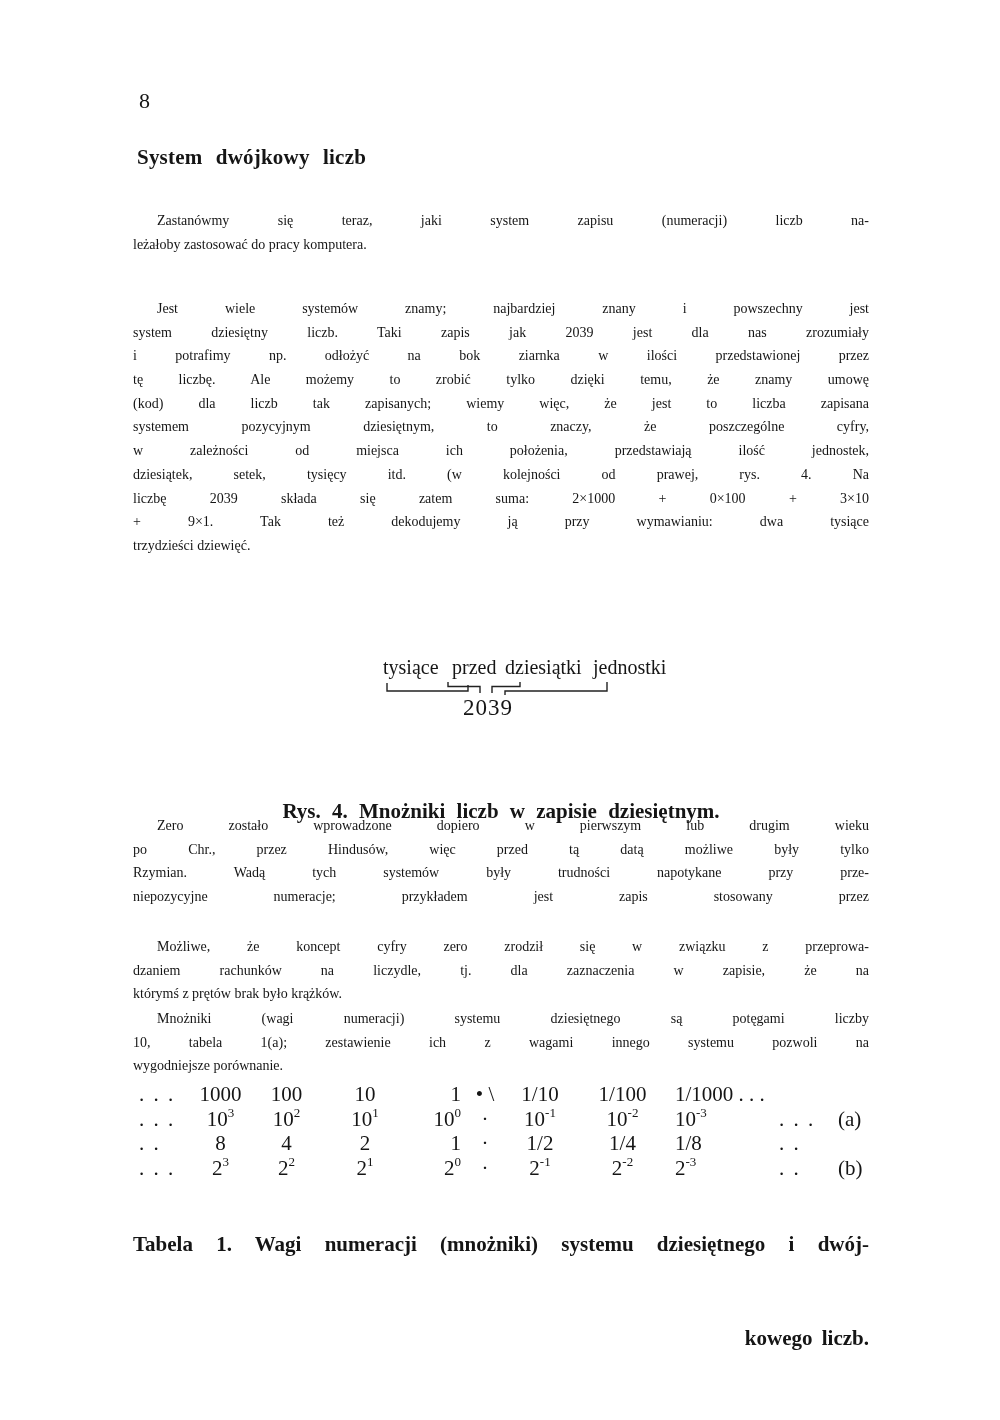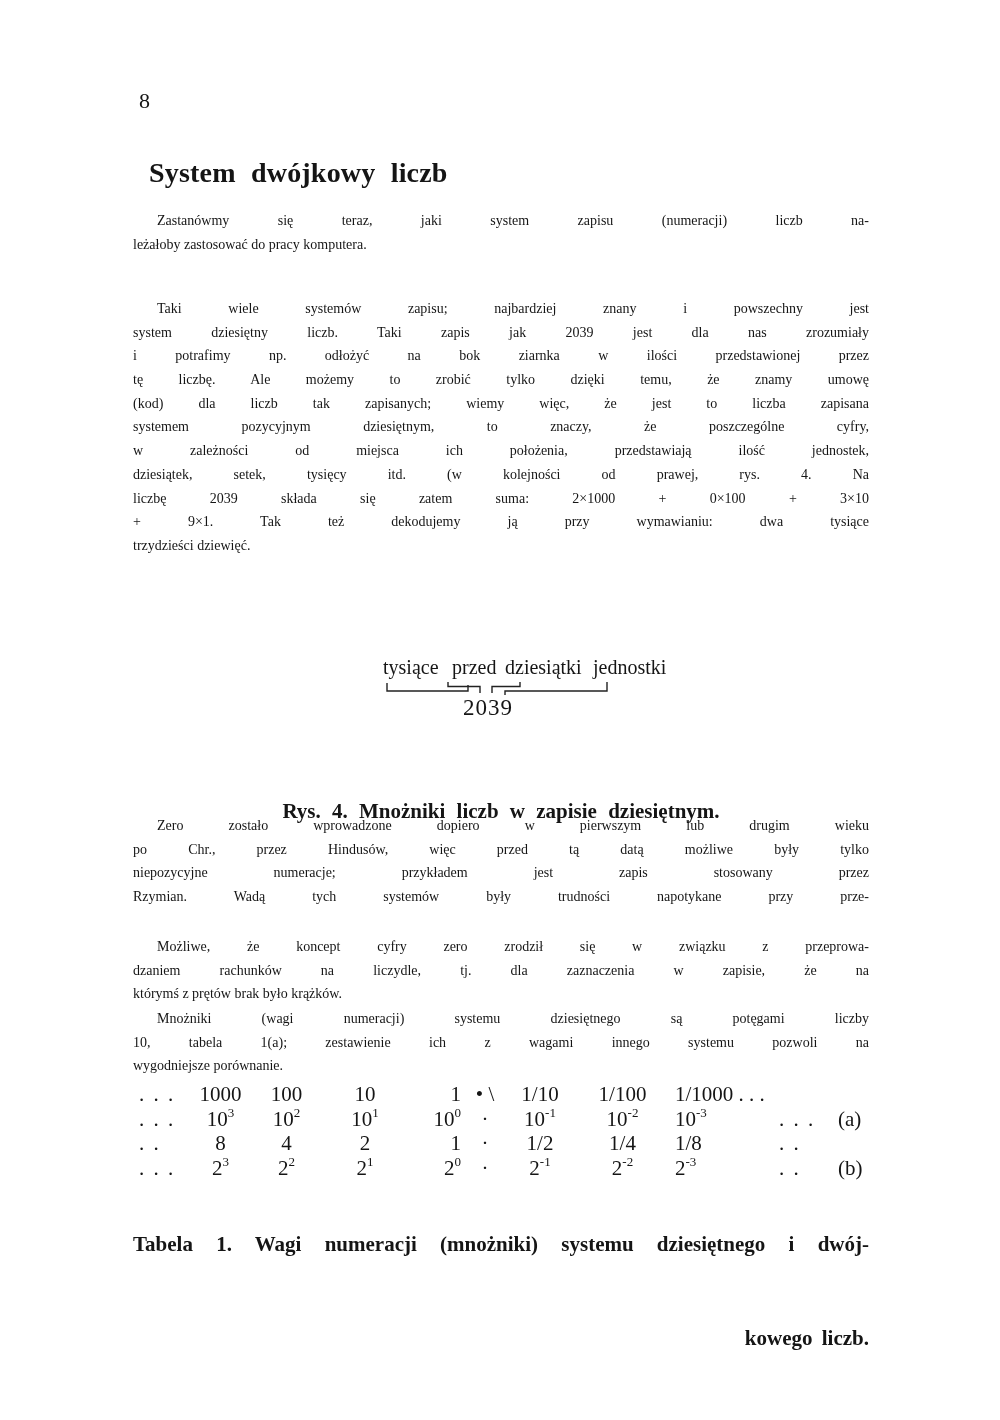--- a/index.html
+++ b/index.html
@@ -11,22 +11,22 @@
     background:#ffffff;
     font-family:"Liberation Serif","DejaVu Serif",serif;
     color:#151515;
     overflow:hidden;
   }
   .pagenum {
     position:absolute; left:139px; top:88px;
     font-size:22px;
   }
   .heading {
-    position:absolute; left:136px; top:144px; margin:13px;
-    font-size:28px; font-weight:bold; word-spacing:8px;
+    position:absolute; left:136px; top:144px; margin:1px;
+    font-size:21px; font-weight:bold; word-spacing:8px;
     letter-spacing:0.2px;
     text-align:right;
   }
   .para {
     position:absolute; left:133px; width:736px;
     font-size:14px;
   }
   .para .line {
     height:23.7px; line-height:23.7px;
     text-align:justify; text-align-last:justify;
@@ -69,21 +69,21 @@
   <div class="pagenum">8</div>
 
   <div class="heading">System dwójkowy liczb</div>
 
   <div class="para" style="top:209px">
       <div class="line ind">Zastanówmy się teraz, jaki system zapisu (numeracji) liczb na-</div>
       <div class="line last">leżałoby zastosować do pracy komputera.</div>
     </div>
 
   <div class="para" style="top:297px">
-      <div class="line ind">Taki wiele systemów zapisu; najbardziej znany i powszechny jest</div>
+      <div class="line ind">Jest wiele systemów znamy; najbardziej znany i powszechny jest</div>
       <div class="line">system dziesiętny liczb. Taki zapis jak 2039 jest dla nas zrozumiały</div>
       <div class="line">i potrafimy np. odłożyć na bok ziarnka w ilości przedstawionej przez</div>
       <div class="line">tę liczbę. Ale możemy to zrobić tylko dzięki temu, że znamy umowę</div>
       <div class="line">(kod) dla liczb tak zapisanych; wiemy więc, że jest to liczba zapisana</div>
       <div class="line">systemem pozycyjnym dziesiętnym, to znaczy, że poszczególne cyfry,</div>
       <div class="line">w zależności od miejsca ich położenia, przedstawiają ilość jednostek,</div>
       <div class="line">dziesiątek, setek, tysięcy itd. (w kolejności od prawej, rys. 4. Na</div>
       <div class="line">liczbę 2039 składa się zatem suma: 2×1000 + 0×100 + 3×10</div>
       <div class="line">+ 9×1. Tak też dekodujemy ją przy wymawianiu: dwa tysiące</div>
       <div class="line last">trzydzieści dziewięć.</div>
@@ -101,22 +101,22 @@
     <span class="flabel" style="left:352px">dziesiątki</span>
     <span class="flabel" style="left:440px">jednostki</span>
     <span class="fnum" style="left:330px">2039</span>
   </div>
 
   <div class="caption cap-rys">Rys. 4. Mnożniki liczb w zapisie dziesiętnym.</div>
 
   <div class="para" style="top:814px">
       <div class="line ind">Zero zostało wprowadzone dopiero w pierwszym lub drugim wieku</div>
       <div class="line">po Chr., przez Hindusów, więc przed tą datą możliwe były tylko</div>
+      <div class="line">Rzymian. Wadą tych systemów były trudności napotykane przy prze-</div>
       <div class="line">niepozycyjne numeracje; przykładem jest zapis stosowany przez</div>
-      <div class="line">Rzymian. Wadą tych systemów były trudności napotykane przy prze-</div>
     </div>
 
   <div class="para" style="top:935px">
       <div class="line ind">Możliwe, że koncept cyfry zero zrodził się w związku z przeprowa-</div>
       <div class="line">dzaniem rachunków na liczydle, tj. dla zaznaczenia w zapisie, że na</div>
       <div class="line last">którymś z prętów brak było krążków.</div>
     </div>
 
   <div class="para" style="top:1007px">
       <div class="line ind">Mnożniki (wagi numeracji) systemu dziesiętnego są potęgami liczby</div>

